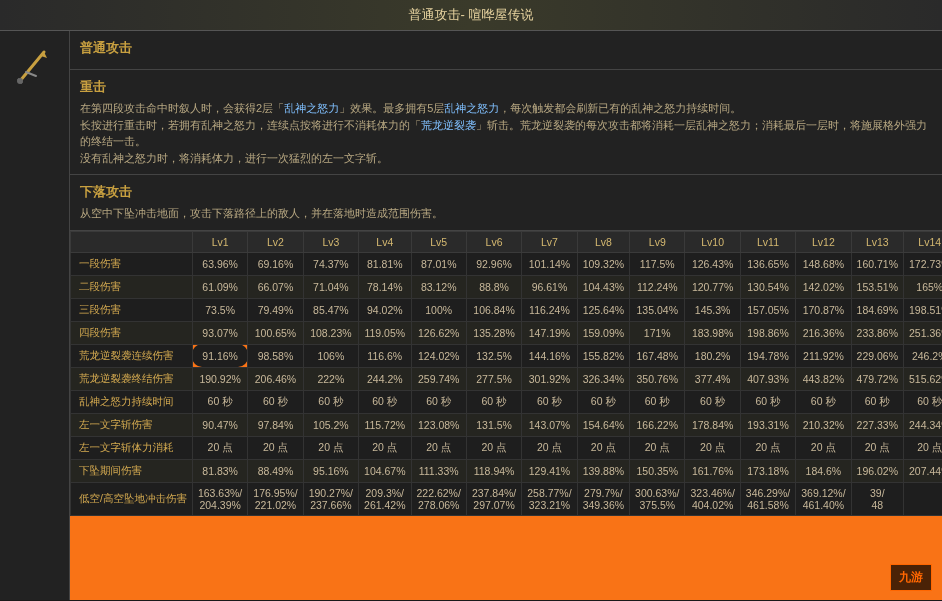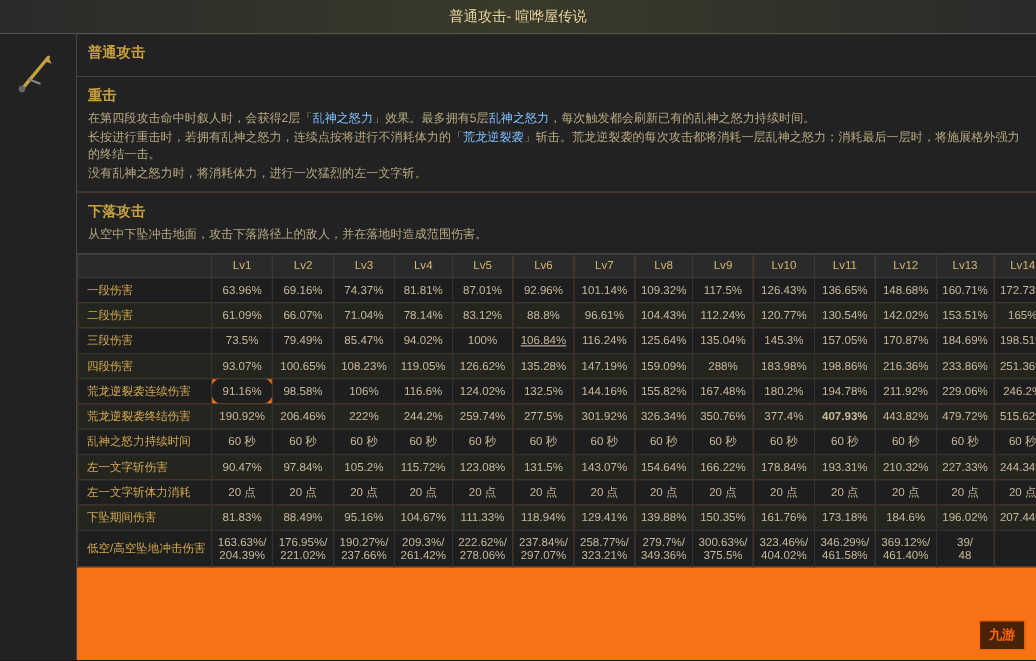--- a/index.html
+++ b/index.html
@@ -213,41 +213,41 @@
               <td style="white-space: pre;">153.51%</td>
               <td style="white-space: pre;">165%</td>
             </tr>
             <tr>
               <td>三段伤害</td>
               <td style="white-space: pre;">73.5%</td>
               <td style="white-space: pre;">79.49%</td>
               <td style="white-space: pre;">85.47%</td>
               <td style="white-space: pre;">94.02%</td>
               <td style="white-space: pre;">100%</td>
-              <td style="white-space: pre; text-decoration: underline;">106.84%</td>
+              <td style="white-space: pre;">106.84%</td>
               <td style="white-space: pre;">116.24%</td>
               <td style="white-space: pre;">125.64%</td>
               <td style="white-space: pre;">135.04%</td>
               <td style="white-space: pre;">145.3%</td>
               <td style="white-space: pre;">157.05%</td>
               <td style="white-space: pre;">170.87%</td>
               <td style="white-space: pre;">184.69%</td>
               <td style="white-space: pre;">198.51%</td>
             </tr>
             <tr>
               <td>四段伤害</td>
               <td style="white-space: pre;">93.07%</td>
               <td style="white-space: pre;">100.65%</td>
               <td style="white-space: pre;">108.23%</td>
               <td style="white-space: pre;">119.05%</td>
               <td style="white-space: pre;">126.62%</td>
               <td style="white-space: pre;">135.28%</td>
               <td style="white-space: pre;">147.19%</td>
               <td style="white-space: pre;">159.09%</td>
-              <td style="white-space: pre;">288%</td>
+              <td style="white-space: pre;">171%</td>
               <td style="white-space: pre;">183.98%</td>
               <td style="white-space: pre;">198.86%</td>
               <td style="white-space: pre;">216.36%</td>
               <td style="white-space: pre;">233.86%</td>
               <td style="white-space: pre;">251.36%</td>
             </tr>
             <tr>
               <td>荒龙逆裂袭连续伤害</td>
               <td style="white-space: pre; border-radius: 10px;">91.16%</td>
               <td style="white-space: pre;">98.58%</td>
@@ -269,21 +269,21 @@
               <td style="white-space: pre;">190.92%</td>
               <td style="white-space: pre;">206.46%</td>
               <td style="white-space: pre;">222%</td>
               <td style="white-space: pre;">244.2%</td>
               <td style="white-space: pre;">259.74%</td>
               <td style="white-space: pre;">277.5%</td>
               <td style="white-space: pre;">301.92%</td>
               <td style="white-space: pre;">326.34%</td>
               <td style="white-space: pre;">350.76%</td>
               <td style="white-space: pre;">377.4%</td>
-              <td style="white-space: pre; font-weight: bold;">407.93%</td>
+              <td style="white-space: pre;">407.93%</td>
               <td style="white-space: pre;">443.82%</td>
               <td style="white-space: pre;">479.72%</td>
               <td style="white-space: pre;">515.62%</td>
             </tr>
             <tr>
               <td>乱神之怒力持续时间</td>
               <td style="white-space: pre;">60 秒</td>
               <td style="white-space: pre;">60 秒</td>
               <td style="white-space: pre;">60 秒</td>
               <td style="white-space: pre;">60 秒</td>

